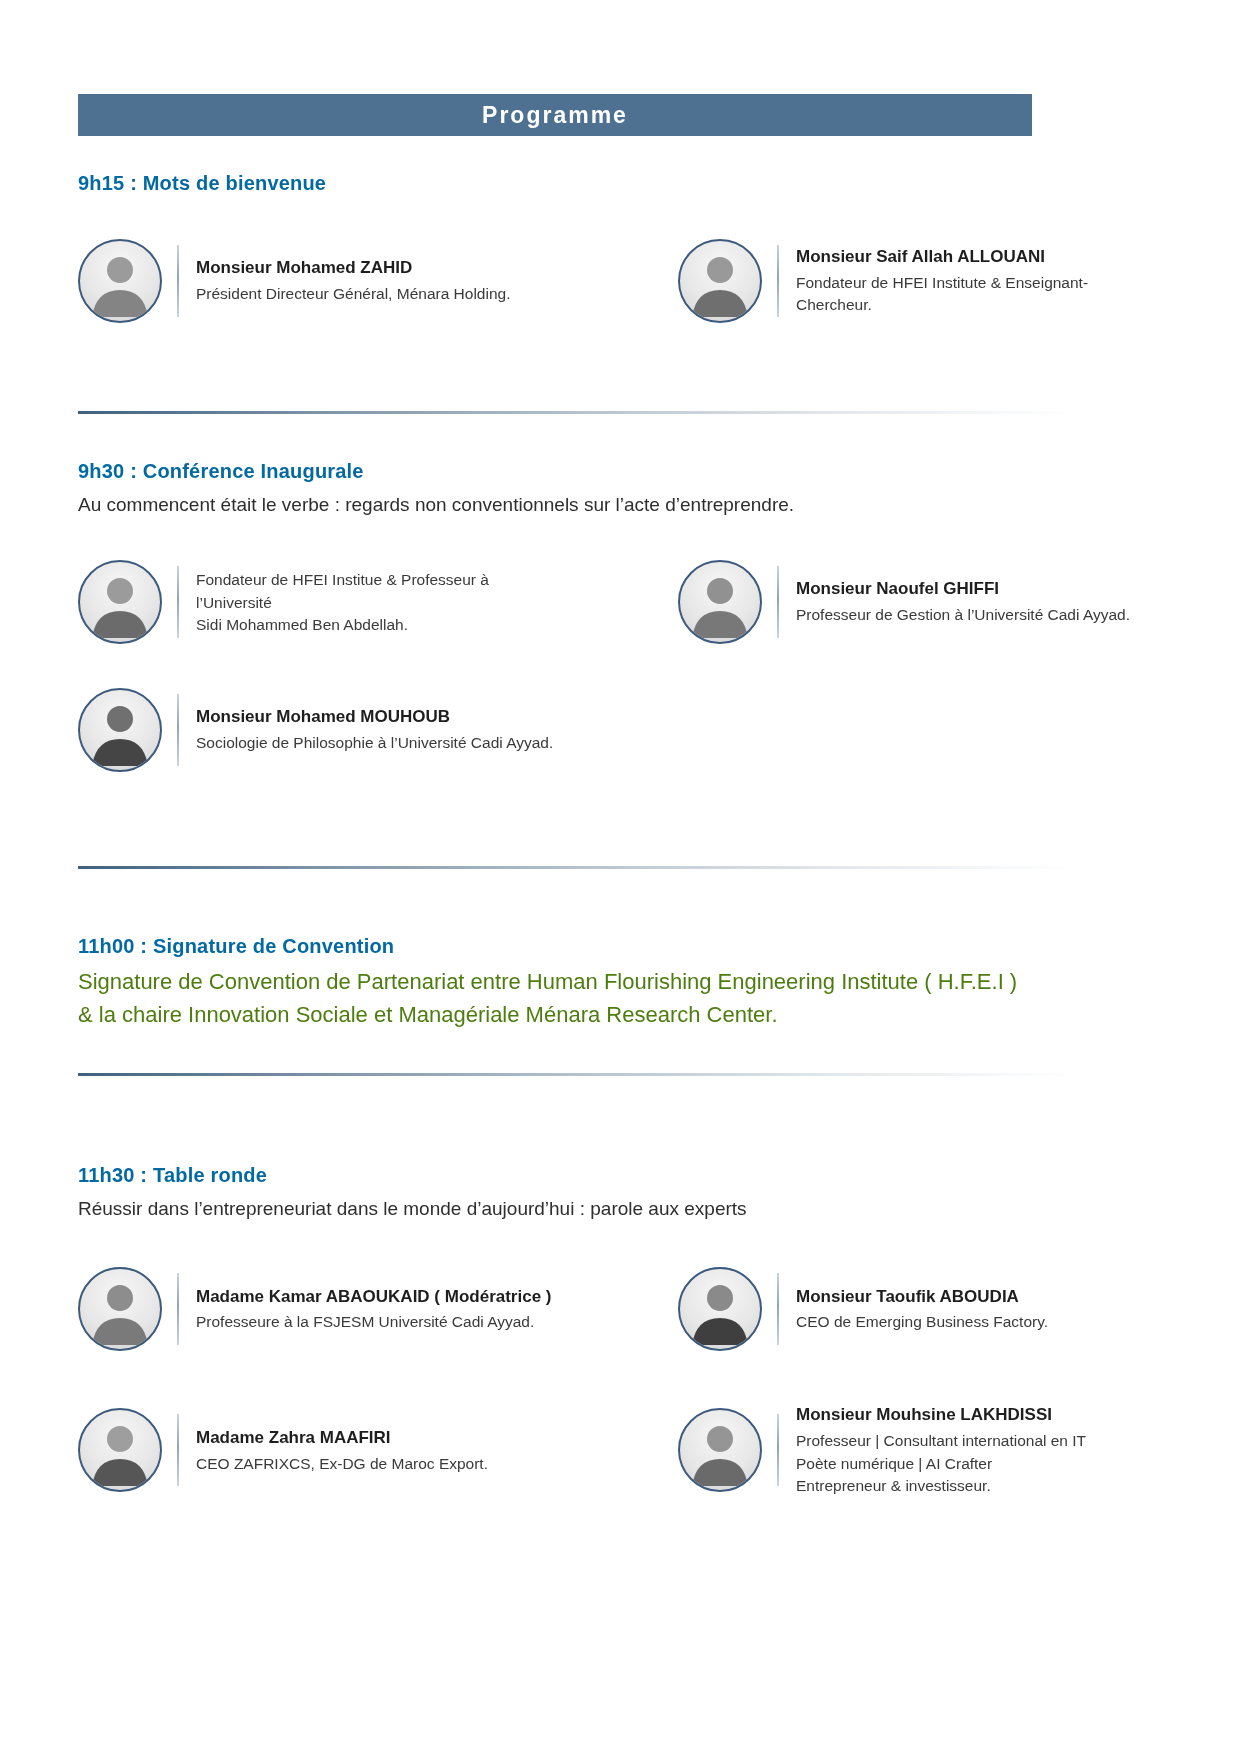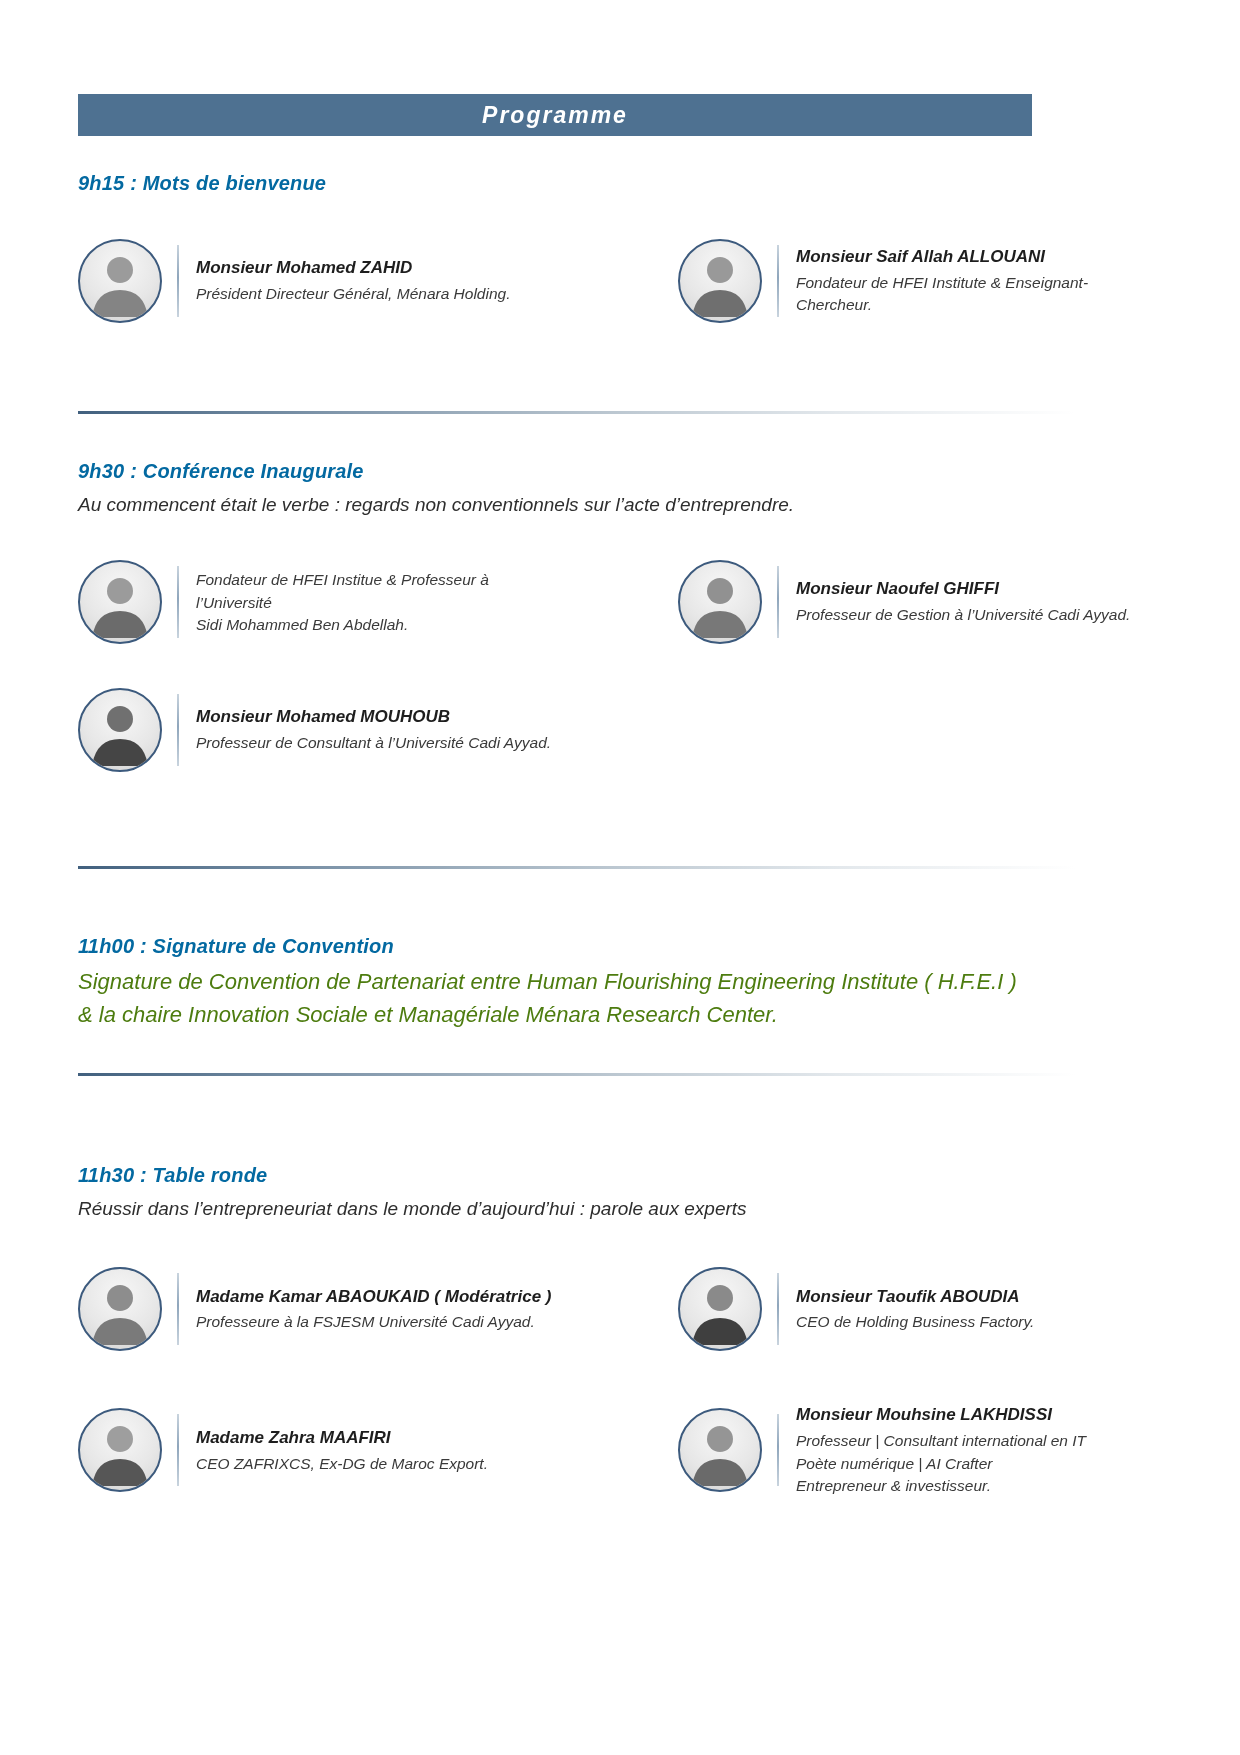--- a/index.html
+++ b/index.html
@@ -10,21 +10,21 @@
     --ink:#232323;
     --body-ink:#3a3a3a;
   }
   *{box-sizing:border-box;}
   html,body{margin:0;padding:0;}
   body{
     width:1240px;min-height:1755px;background:#ffffff;
     font-family:"Liberation Sans", sans-serif;color:var(--ink);
     overflow:hidden;
   }
-  .page{padding:94px 78px 40px;width:1240px;font-style:italic;}
+  .page{padding:94px 78px 40px;width:1240px;}
   .banner{
     width:954px;height:42px;background:var(--banner);
     display:flex;align-items:center;justify-content:center;
   }
   .banner span{
     color:#ffffff;font-size:23px;font-weight:bold;letter-spacing:2px;
   }
   h2.time{
     font-size:20px;font-weight:bold;margin:0;color:#0369a1;letter-spacing:0.2px;
   }
@@ -153,21 +153,21 @@
       <div class="speaker">
         <div class="avatar">
           <svg viewBox="0 0 80 80">
             <circle cx="40" cy="29" r="13" fill="#707070"></circle>
             <path d="M12 76 Q16 49 40 49 Q64 49 68 76 Z" fill="#454545"></path>
           </svg>
         </div>
         <div class="vrule"></div>
         <div class="sp-text">
           <div class="sp-name">Monsieur Mohamed MOUHOUB</div>
-          <div class="sp-role">Professeur de Consultant à l’Université Cadi Ayyad.</div>
+          <div class="sp-role">Sociologie de Philosophie à l’Université Cadi Ayyad.</div>
         </div>
       </div>
 
     </div>
   </section>
 
   <div class="divider div-2"></div>
 
   <section class="sec-11h00">
     <h2 class="time">11h00 : Signature de Convention</h2>
@@ -199,21 +199,21 @@
       <div class="speaker">
         <div class="avatar">
           <svg viewBox="0 0 80 80">
             <circle cx="40" cy="29" r="13" fill="#8a8a8a"></circle>
             <path d="M12 76 Q16 49 40 49 Q64 49 68 76 Z" fill="#3f3f3f"></path>
           </svg>
         </div>
         <div class="vrule"></div>
         <div class="sp-text">
           <div class="sp-name">Monsieur Taoufik ABOUDIA</div>
-          <div class="sp-role">CEO de Holding Business Factory.</div>
+          <div class="sp-role">CEO de Emerging Business Factory.</div>
         </div>
       </div>
 
       <div class="speaker">
         <div class="avatar">
           <svg viewBox="0 0 80 80">
             <circle cx="40" cy="29" r="13" fill="#9e9e9e"></circle>
             <path d="M12 76 Q16 49 40 49 Q64 49 68 76 Z" fill="#565656"></path>
           </svg>
         </div>

